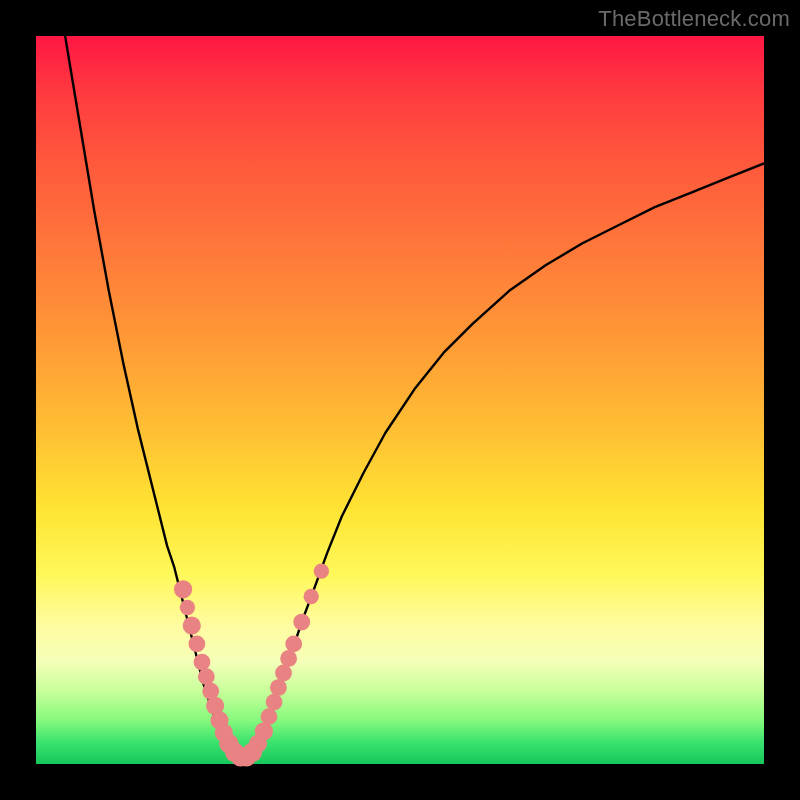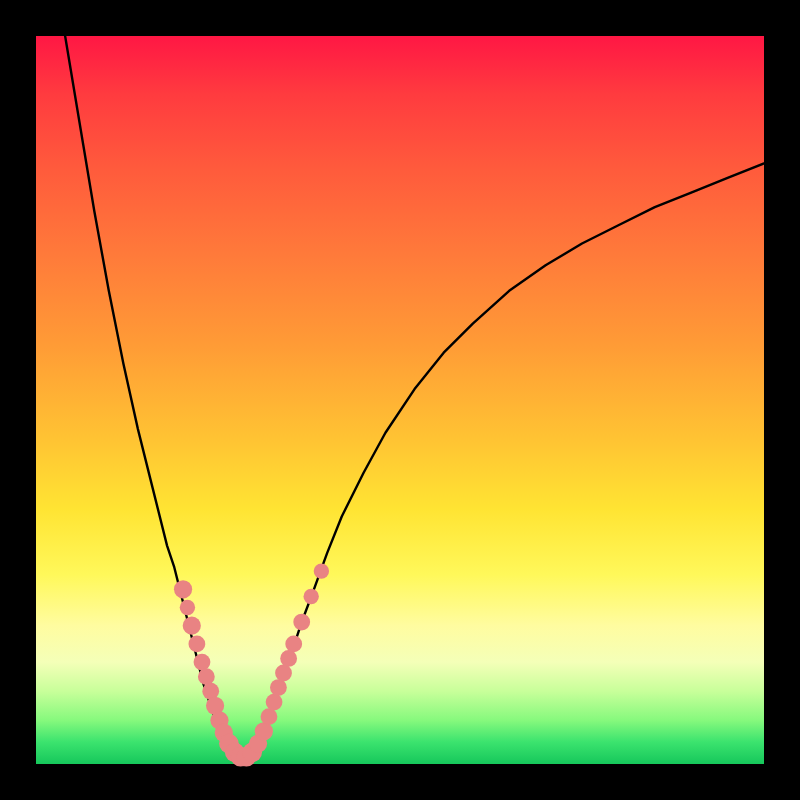--- a/index.html
+++ b/index.html
@@ -59,20 +59,21 @@
     top: 0;
     width: 728px;
     height: 728px;
     overflow: visible;
   }
 </style>
 </head>
 <body>
 
 <div class="frame">
+  <div class="watermark">TheBottleneck.com</div>
   <div class="plot">
     <svg class="curve" viewBox="0 0 728 728">
       <path id="curve-path" fill="none" stroke="#000000" stroke-width="2.4" stroke-linecap="round" stroke-linejoin="round" d="M29.12 0.00 L36.40 43.68 L47.32 109.20 L58.24 174.72 L72.80 254.80 L87.36 327.60 L101.92 393.12 L116.48 451.36 L131.04 509.60 L138.32 531.44 L145.60 560.56 L152.88 589.68 L160.16 618.80 L167.44 647.92 L174.72 669.76 L182.00 691.60 L189.28 706.16 L196.56 717.08 L203.84 723.63 L211.12 723.63 L218.40 717.08 L225.68 702.52 L232.96 684.32 L240.24 662.48 L247.52 640.64 L254.80 618.80 L265.72 586.04 L276.64 556.92 L291.20 516.88 L305.76 480.48 L327.60 436.80 L349.44 396.76 L378.56 353.08 L407.68 316.68 L436.80 287.56 L473.20 254.80 L509.60 229.32 L546.00 207.48 L582.40 189.28 L618.80 171.08 L655.20 156.52 L691.60 141.96 L728.00 127.40"></path>
       <g id="markers">
           <circle cx="147.06" cy="553.28" r="9.10" fill="#e98383" stroke="#d96d6d" stroke-width="0"></circle>
           <circle cx="151.42" cy="571.48" r="7.70" fill="#e98383" stroke="#d96d6d" stroke-width="0"></circle>
           <circle cx="155.79" cy="589.68" r="9.10" fill="#e98383" stroke="#d96d6d" stroke-width="0"></circle>
           <circle cx="160.89" cy="607.88" r="8.40" fill="#e98383" stroke="#d96d6d" stroke-width="0"></circle>
           <circle cx="165.98" cy="626.08" r="8.40" fill="#e98383" stroke="#d96d6d" stroke-width="0"></circle>
           <circle cx="170.35" cy="640.64" r="8.40" fill="#e98383" stroke="#d96d6d" stroke-width="0"></circle>

